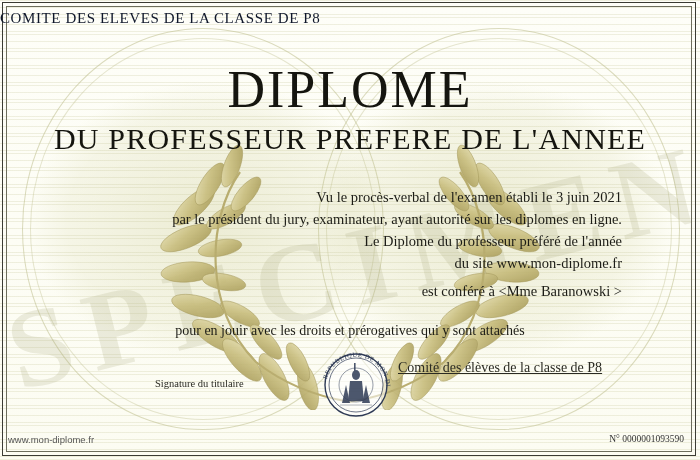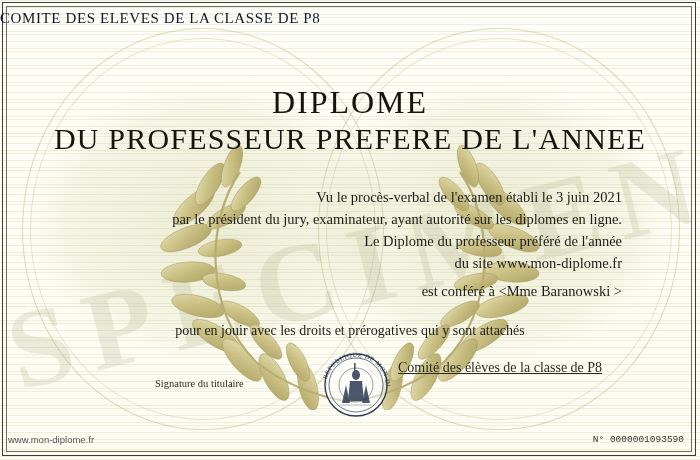--- a/index.html
+++ b/index.html
@@ -94,23 +94,23 @@
     font-size: 15px;
     letter-spacing: 0.6px;
     color: #0f172a;
     font-variant: small-caps;
     text-transform: uppercase;
   }
 
   .title-main {
     position: absolute;
     left: 0; right: 0;
-    top: 84px;
+    top: 60px;
     text-align: center;
-    font-size: 32px;
+    font-size: 52px;
     letter-spacing: 2px;
     color: #15150f;
   }
   .title-sub {
     position: absolute;
     left: 0; right: 0;
     top: 122px;
     text-align: center;
     font-size: 30px;
     letter-spacing: 1.2px;
@@ -175,21 +175,21 @@
     font-size: 9.5px;
     color: #555;
     font-family: "Liberation Sans", sans-serif;
   }
   .footer-right {
     position: absolute;
     right: 16px;
     top: 434px;
     font-size: 9.5px;
     color: #333;
-    font-family: Liberation Mono, monospace;
+    font-family: Liberation Serif, serif;
   }
 </style>
 </head>
 <body>
 
 <div id="page">
 
   <div class="bg-base"></div>
   <div class="bg-lines"></div>
   <div class="bg-ellipse e1"></div>

